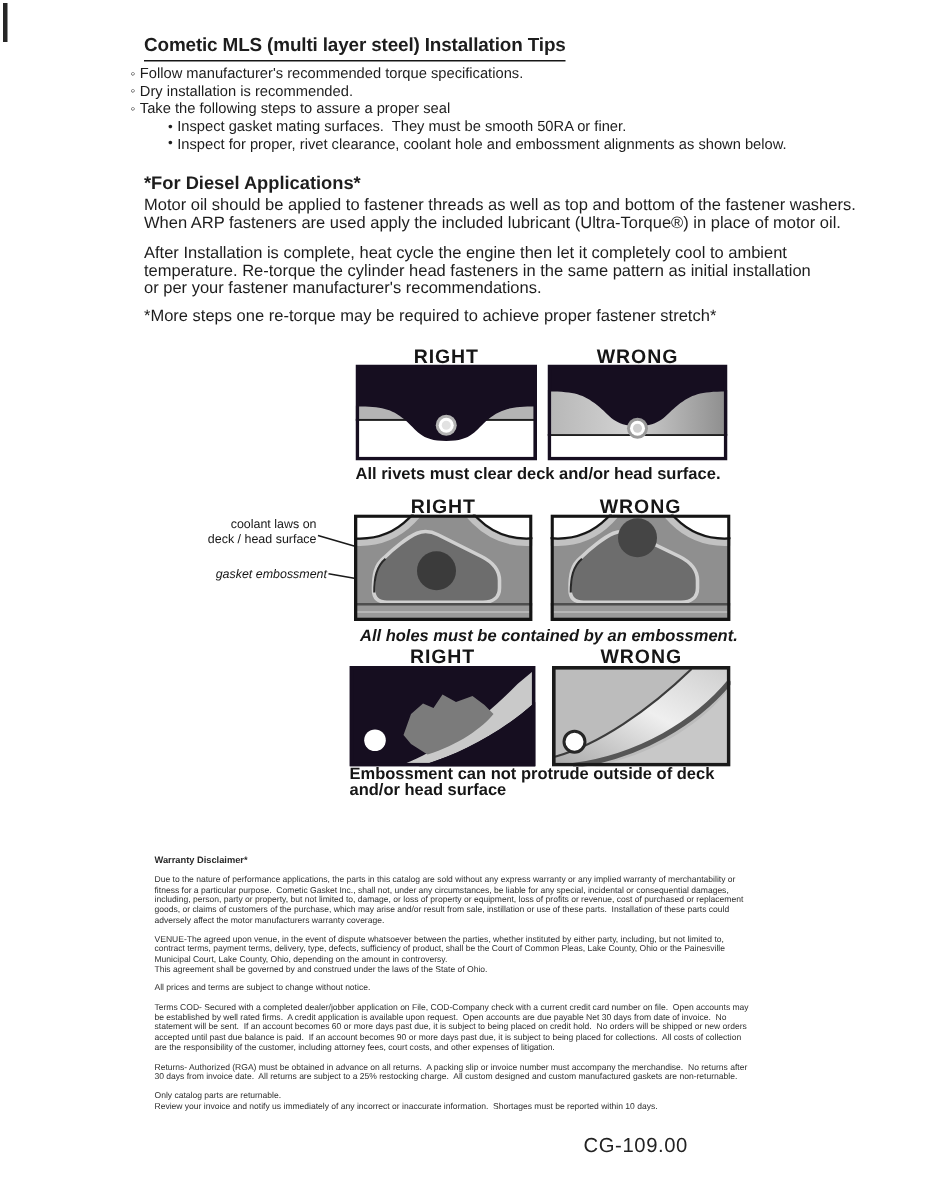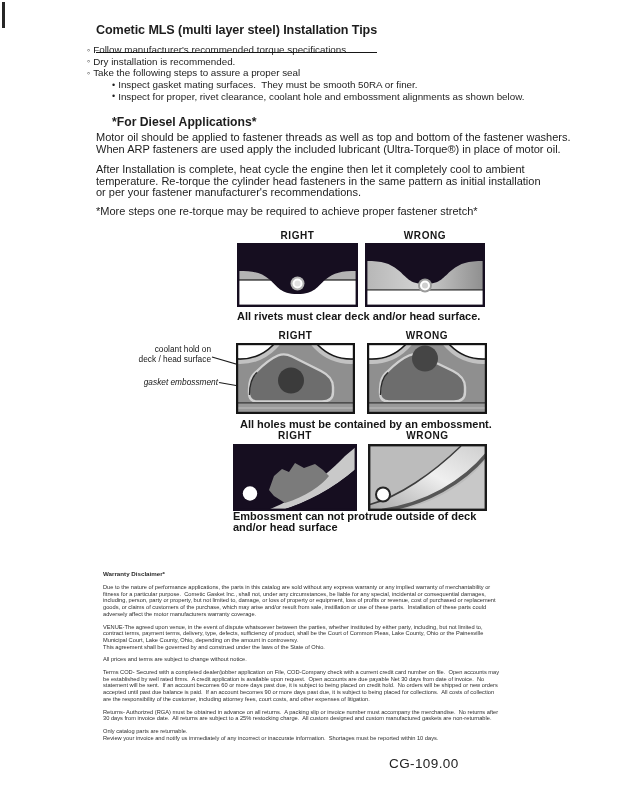--- a/index.html
+++ b/index.html
@@ -6,35 +6,35 @@
   body{
     width:618px;height:800px;position:relative;background:#ffffff;
     font-family:"Liberation Sans",sans-serif;color:#1d1d1d;overflow:hidden;
   }
   .abs{position:absolute;}
   .pre{white-space:pre;}
   .preline{white-space:pre-line;}
 
   
   .title{left:96px;top:23px;font-size:12.6px;font-weight:bold;letter-spacing:-0.1px;
-         padding-bottom:15px;border-bottom:1.8px solid #161616;}
+         padding-bottom:3px;border-bottom:1.8px solid #161616;}
 
   
   .bullet{left:87px;font-size:9.8px;display:flex;align-items:baseline;}
   .bullet .mark{font-size:9px;margin-right:3px;position:relative;top:-0.5px;}
   .sub{left:112px;}
   .b0{top:44px}.b1{top:55.7px}.b2{top:67.4px}.s0{top:79.1px}.s1{top:90.8px}
 
   
-  .diesel-head{left:96px;top:115px;font-size:12.2px;font-weight:bold;margin-left:16px;}
+  .diesel-head{left:96px;top:115px;font-size:12.2px;font-weight:bold;}
   .para{left:96px;font-size:11px;line-height:11.6px;}
   .p1{top:132px}.p2{top:164px}.pnote{top:205.5px}
 
   
-  .dg-label{font-size:10px;font-weight:600;letter-spacing:0.6px;text-align:center;color:#161616;}
+  .dg-label{font-size:13px;font-weight:600;letter-spacing:0.6px;text-align:center;color:#161616;}
   .dg-caption{font-size:11px;font-weight:bold;line-height:11.4px;color:#161616;}
   .panel{display:block;}
   .ann{font-size:8.3px;line-height:10.2px;color:#161616;text-align:right;}
 
   
   .disc{left:103px;top:570px;width:440px;}
   .disc h4{margin:0 0 7px 0;font-size:6.2px;font-weight:bold;color:#2a2a2a;}
   .disc p{margin:0 0 6px 0;font-size:5.7px;line-height:6.7px;color:#2e2e2e;white-space:pre;}
 
   .pagecode{left:389px;top:756px;font-size:13.5px;letter-spacing:0.4px;color:#222;}
@@ -104,21 +104,21 @@
   <rect x="0" y="46.4" width="120" height="1.3" fill="#1f1f1f"></rect>
   <rect x="0" y="47.7" width="120" height="15" fill="#ffffff"></rect>
   <circle cx="60" cy="42.5" r="7" fill="#9a9a9a"></circle>
   <circle cx="60" cy="42.5" r="5" fill="#ffffff"></circle>
   <circle cx="60" cy="42.5" r="3" fill="#cfcfcf"></circle>
   <rect x="1.2" y="1.2" width="117.6" height="61.6" fill="none" stroke="#160e20" stroke-width="2.4"></rect>
 </svg>
 
 <div class="abs dg-caption pre" style="left:237px;top:311px;">All rivets must clear deck and/or head surface.</div>
 
-<div class="abs ann preline" style="right:407px;top:344px;width:120px;">coolant hold on
+<div class="abs ann preline" style="right:407px;top:344px;width:120px;">coolant laws on
 deck / head surface</div>
 <div class="abs ann pre" style="right:400px;top:376.5px;font-style:italic;">gasket embossment</div>
 
 <svg class="abs" style="left:205px;top:348px;" width="100" height="48" viewBox="0 0 100 48">
   <line x1="7" y1="9" x2="86" y2="32" stroke="#1a1a1a" stroke-width="1.1"></line>
   <line x1="14" y1="34.5" x2="57" y2="42" stroke="#1a1a1a" stroke-width="1.1"></line>
 </svg>
 
 <div class="abs dg-label" style="left:236px;top:330px;width:119px;">RIGHT</div>
 <div class="abs dg-label" style="left:367px;top:330px;width:120px;">WRONG</div>
@@ -146,21 +146,21 @@
   <circle cx="5" cy="-30" r="46" fill="#ffffff" stroke="#161616" stroke-width="1.5"></circle>
   <circle cx="116" cy="-30" r="49" fill="none" stroke="#c2c2c2" stroke-width="4"></circle>
   <circle cx="116" cy="-30" r="46" fill="#ffffff" stroke="#161616" stroke-width="1.5"></circle>
   <rect x="0" y="59" width="120" height="1.8" fill="#4e4e4e"></rect>
   <rect x="0" y="60.8" width="120" height="10.2" fill="#999999"></rect>
   <rect x="0" y="64.5" width="120" height="1" fill="#c0c0c0"></rect>
   <circle cx="58" cy="15.5" r="13" fill="#454545"></circle>
   <rect x="1.1" y="1.1" width="117.8" height="68.8" fill="none" stroke="#141414" stroke-width="2.2"></rect>
 </svg>
 
-<div class="abs dg-caption pre" style="left:240px;top:419px;">All holes must be contained by an embossment.</div>
+<div class="abs dg-caption pre" style="left:240px;top:419px;font-style:italic;">All holes must be contained by an embossment.</div>
 
 <div class="abs dg-label" style="left:233px;top:430px;width:124px;">RIGHT</div>
 <div class="abs dg-label" style="left:368px;top:430px;width:119px;">WRONG</div>
 
 <svg class="abs panel" style="left:233px;top:444px;" width="124" height="67" viewBox="0 0 124 67">
   <rect width="124" height="67" fill="#160e20"></rect>
   <path d="M32,67 C55,59 85,40 112,12 L124,2 L124,24 C98,47 70,60 46,67 Z" fill="#c9c9c9"></path>
   <path d="M46,67 C70,60 98,47 124,24 L124,67 Z" fill="#160e20"></path>
   <path d="M36,46 L41,32 L49,25 L56,28 L62,19 L71,24 L82,20 L90,26 L96,32 C89,41 72,53 52,59 L41,52 Z" fill="#7b7b7b"></path>
   <circle cx="17" cy="49.5" r="7.2" fill="#ffffff"></circle>

